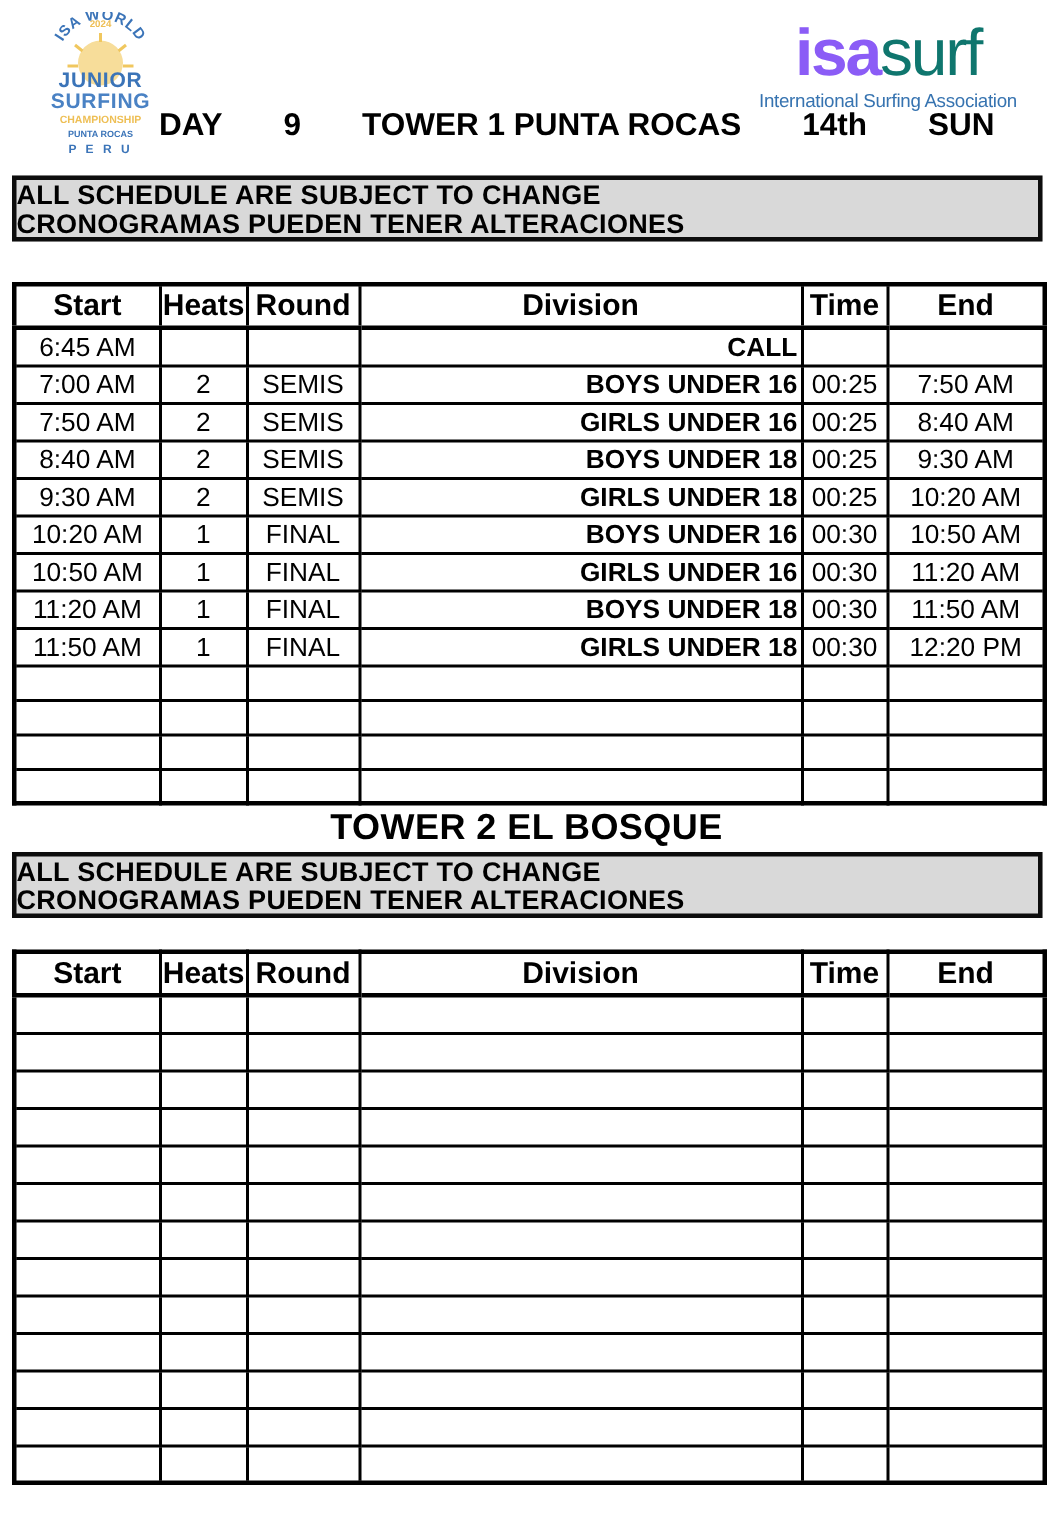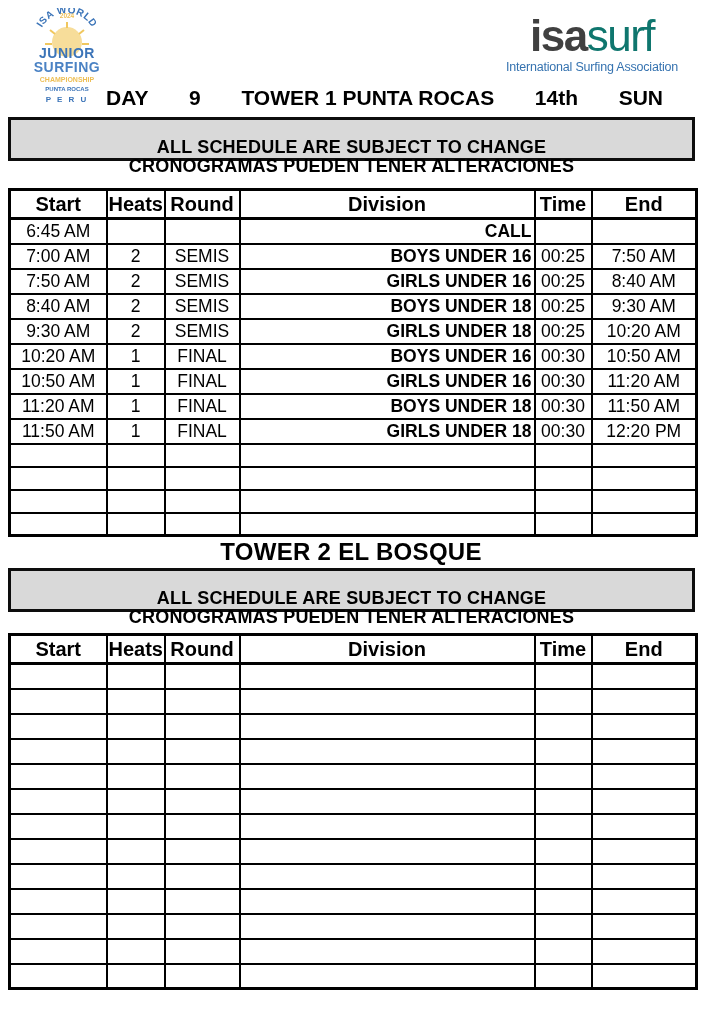--- a/index.html
+++ b/index.html
@@ -11,36 +11,36 @@
   }
 
   
   .badge { position:absolute; left:26px; top:8px; width:82px; height:98px; }
   .page-title {
     position:absolute; left:0; right:0; top:33px;
     text-align:center; font-size:31px; font-weight:bold; letter-spacing:0.5px;
   }
   .isasurf { position:absolute; right:6px; top:14px; width:208px; text-align:center; line-height:1; }
   .isasurf .wordmark { font-size:44px; letter-spacing:-1.5px; white-space:nowrap; }
-  .isasurf .isa  { font-weight:bold; color:#404040; }
+  .isasurf .isa  { font-weight:bold; color:#8b5cf6; }
   .isasurf .surf { font-weight:normal; color:#0f766e; }
   .isasurf .subtitle { margin-top:3px; font-size:12.5px; letter-spacing:-0.2px; color:#3673b0; white-space:nowrap; }
 
   .subheader {
-    position:absolute; left:106px; top:86px; width:557px; height:24px;
+    position:absolute; left:106px; top:72px; width:557px; height:24px;
     display:flex; justify-content:space-between; align-items:center;
     font-size:21px; font-weight:bold; white-space:nowrap;
   }
 
   
   .notice {
     position:absolute; left:8px; width:687px; height:44px;
     background:#d9d9d9; border:3px solid #0d0d0d;
-    text-align:center; font-weight:bold; font-size:18px; line-height:18.5px;
-    padding-top:18px; letter-spacing:0.2px;
+    font-weight:bold; font-size:18px; line-height:18.5px;
+    padding-top:1px; letter-spacing:0.2px;
   }
   .notice-1 { top:117px; }
   .notice-2 { top:568px; }
 
   
   .tower2-title {
     position:absolute; left:0; right:0; top:538px;
     text-align:center; 
     font-size:24px; font-weight:bold; letter-spacing:0.3px;
   }

